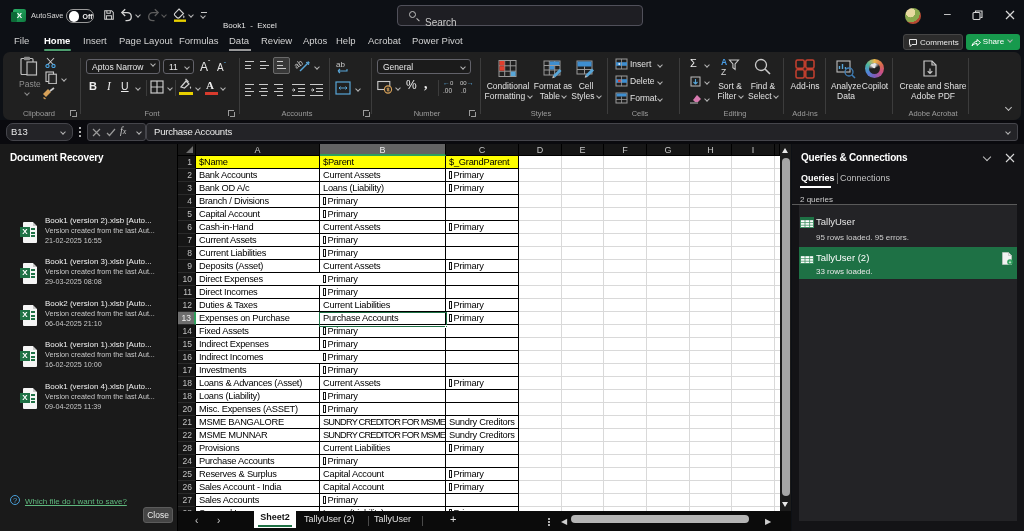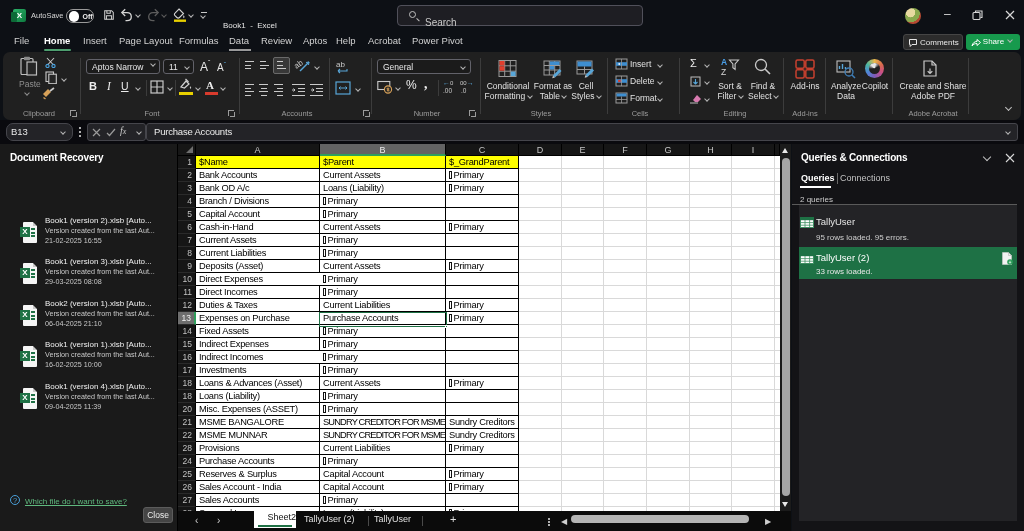--- a/index.html
+++ b/index.html
@@ -85,21 +85,21 @@
 #selb13{position:absolute;left:141px;top:167.5px;width:128px;height:15px;border:1.5px solid #1e7145;background:transparent}
 #selb13 .fh{position:absolute;right:-2px;bottom:-2px;width:3px;height:3px;background:#1e7145;border:1px solid #fff}
 
 #vsb{left:780px;top:144px;width:11px;height:367px;background:#1b1b1b}
 #vsb .up{position:absolute;left:2px;top:4px;width:0;height:0;border-left:3.5px solid transparent;border-right:3.5px solid transparent;border-bottom:5px solid #e8e8e8}
 #vsb .dn{position:absolute;left:2px;bottom:4px;width:0;height:0;border-left:3.5px solid transparent;border-right:3.5px solid transparent;border-top:5px solid #e8e8e8}
 #vsb .th{position:absolute;left:1.5px;top:14px;width:8px;height:338px;background:#a6a6a6;border-radius:4px}
 
 #tabbar{left:178px;top:511px;width:613px;height:20px;background:#0b0b0b}
 #tabbar .nav{position:absolute;top:4px;color:#cfcfcf;font-size:10px}
-#sheettab{position:absolute;left:76px;top:-2px;width:42px;height:19px;background:#fff;color:#111;font-size:9px;font-weight:normal;text-align:right;line-height:16px}
+#sheettab{position:absolute;left:76px;top:-2px;width:42px;height:19px;background:#fff;color:#111;font-size:9px;font-weight:bold;text-align:center;line-height:16px}
 #sheettab .gul{position:absolute;left:4px;bottom:1px;width:34px;height:2px;background:#1e7145}
 .itab{position:absolute;top:3px;color:#e0e0e0;font-size:9px}
 .tsep{position:absolute;top:5px;width:1px;height:10px;background:#4a4a4a}
 #hsb{position:absolute;left:393px;top:4px;width:178px;height:8px;background:#b4b4b4;border-radius:4px}
 
 #qpanel{left:792px;top:144px;width:232px;height:387px;background:#131316}
 #qpanel h1{position:absolute;left:9px;top:8px;font-size:10px;color:#fff;font-weight:bold;letter-spacing:-0.2px}
 #qtabs .t1{position:absolute;left:9px;top:29px;font-size:9px;color:#fff;font-weight:bold}
 #qtabs .ul{position:absolute;left:8px;top:41.5px;width:31px;height:2px;background:#fff}
 #qtabs .sep{position:absolute;left:45px;top:29px;width:1px;height:11px;background:#6a6a6a}

